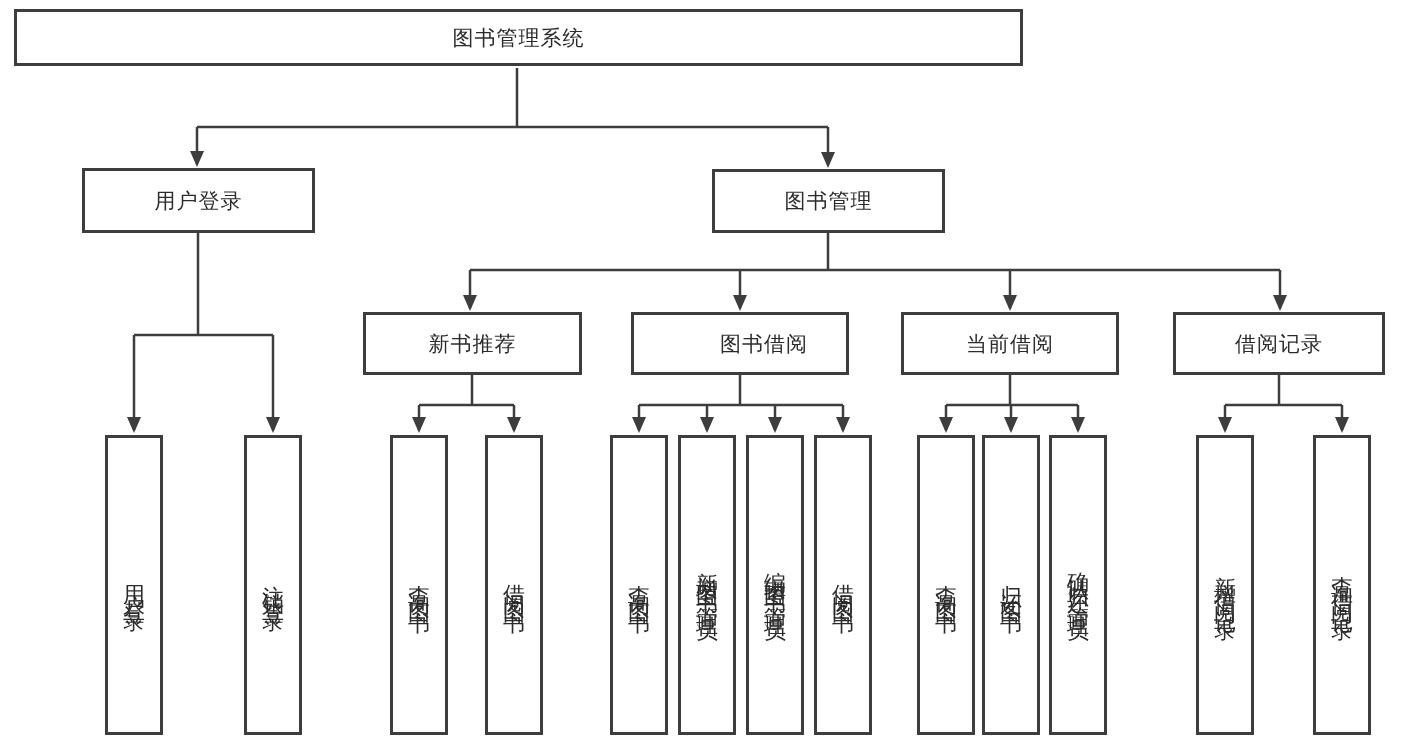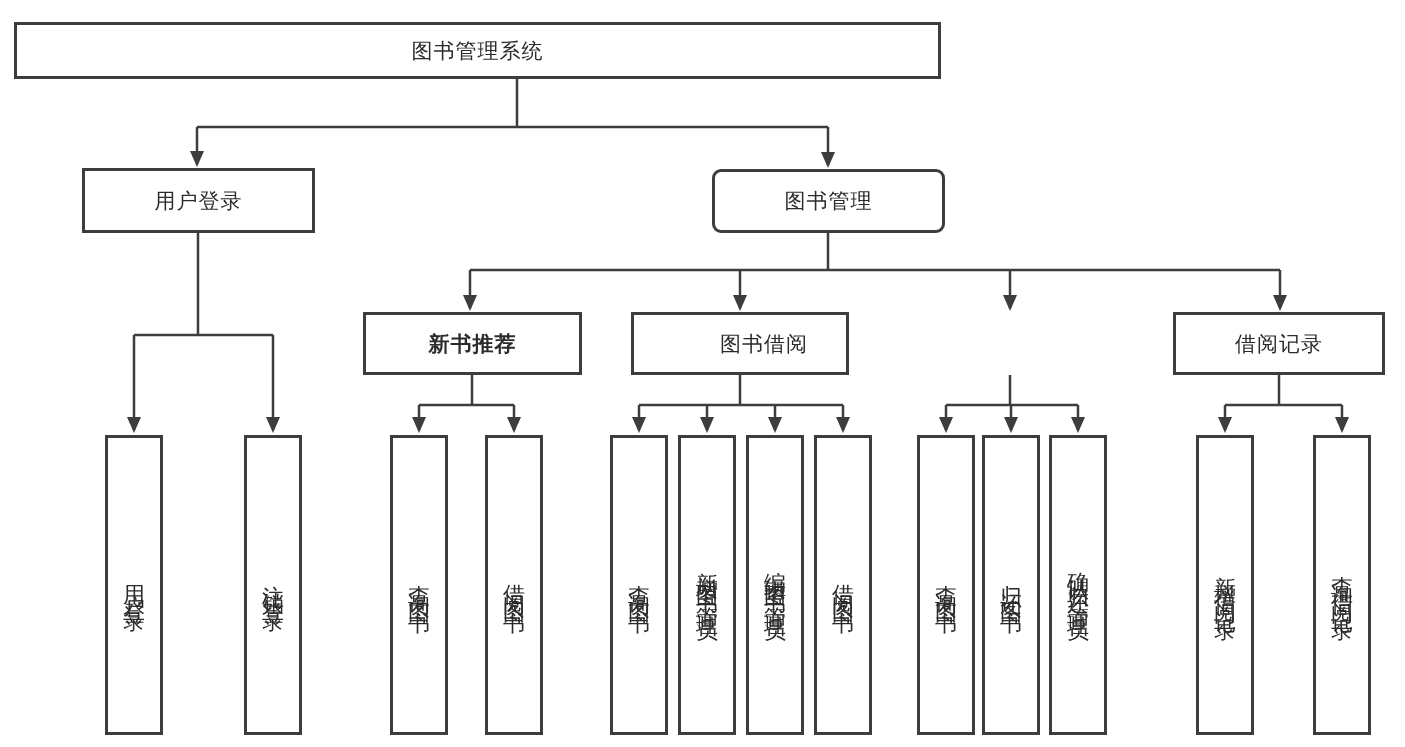--- a/index.html
+++ b/index.html
@@ -113,36 +113,39 @@
       <line x1="946" y1="405" x2="946" y2="430" marker-end="url(#arw)"></line>
       <line x1="1011" y1="405" x2="1011" y2="430" marker-end="url(#arw)"></line>
       <line x1="1078" y1="405" x2="1078" y2="430" marker-end="url(#arw)"></line>
 
       <path d="M1279 375 V405 M1225 405 H1342"></path>
       <line x1="1225" y1="405" x2="1225" y2="430" marker-end="url(#arw)"></line>
       <line x1="1342" y1="405" x2="1342" y2="430" marker-end="url(#arw)"></line>
     </g>
   </svg>
 
-  <div class="hbox" style="left:14px; top:22px; width:927px; height:57px;">
+  <div class="hbox" style="left:14px; top:9px; width:1009px; height:57px;">
     <span>图书管理系统</span>
   </div>
 
   <div class="hbox" style="left:82px; top:168px; width:233px; height:65px;">
     <span>用户登录</span>
   </div>
-  <div class="hbox" style="left:712px; top:169px; width:233px; height:64px;border-radius:9px;">
+  <div class="hbox" style="left:712px; top:169px; width:233px; height:64px;">
     <span>图书管理</span>
   </div>
 
-  <div class="hbox" style="left:363px; top:312px; width:219px; height:63px;font-weight:bold;">
+  <div class="hbox" style="left:363px; top:312px; width:219px; height:63px;">
     <span>新书推荐</span>
   </div>
   <div class="hbox" style="left:631px; top:312px; width:218px; height:63px;padding-left:48px;">
     <span>图书借阅</span>
+  </div>
+  <div class="hbox" style="left:901px; top:312px; width:218px; height:63px;">
+    <span>当前借阅</span>
   </div>
   <div class="hbox" style="left:1173px; top:312px; width:212px; height:63px;">
     <span>借阅记录</span>
   </div>
 
   <div class="vbox" style="left:105px;">
     <span class="vtext">用户登录</span>
   </div>
   <div class="vbox" style="left:244px;">
     <span class="vtext">注销登录</span>

